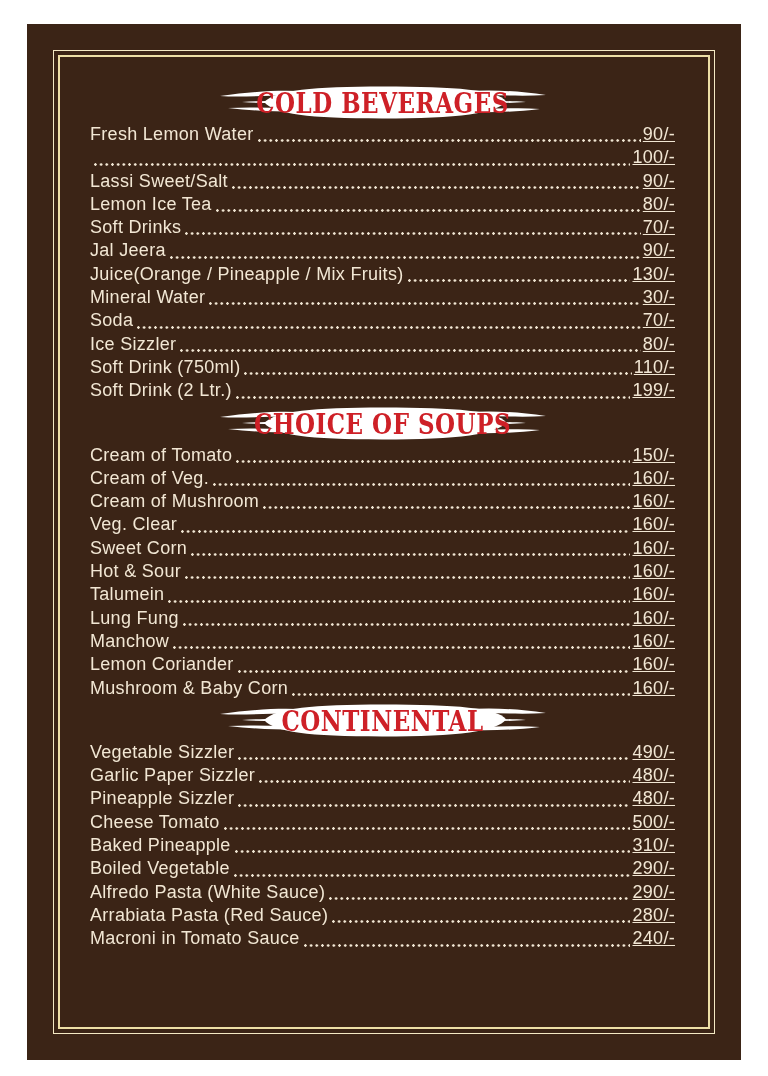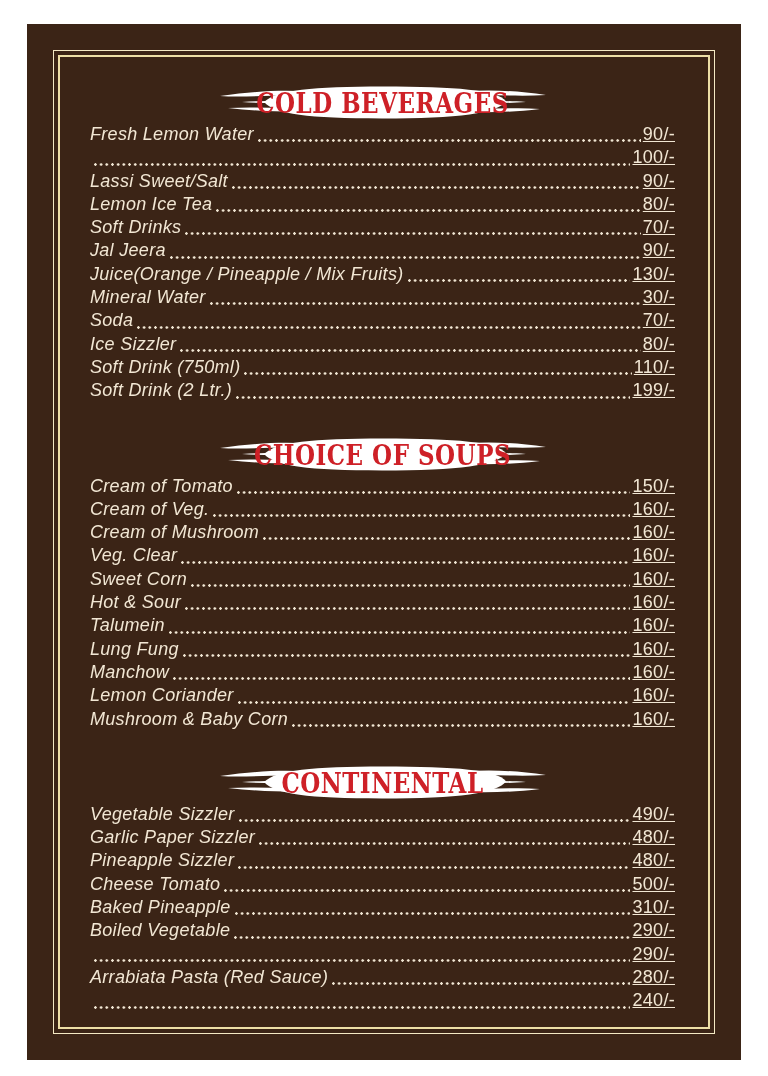--- a/index.html
+++ b/index.html
@@ -35,21 +35,20 @@
   }
   .content {
     position: absolute;
     left: 63px;
     right: 66px;
     top: 29px;
     bottom: 40px;
     padding-top: 30px;
   }
   .menu-section + .menu-section {
-    margin-top: 31px;
   }
   .section-header {
     position: relative;
     width: 330px;
     height: 38px;
     margin: 0 auto 0 auto;
   }
   .splash {
     position: absolute;
     inset: 0;
@@ -78,21 +77,21 @@
     padding: 0;
   }
   .item-row {
     display: flex;
     align-items: baseline;
     height: 23.3px;
     color: var(--item-text, #F2E7D4);
     font-size: 18px;
     letter-spacing: 0.3px;
   }
-  .item-name { white-space: nowrap; font-style: italic; }
+  .item-name { white-space: nowrap; }
   .item-price { white-space: nowrap; text-decoration: underline; }
   .dots {
     flex: 1;
     align-self: flex-end;
     height: 3px;
     margin: 0 2px 5px 4px;
     background-image: radial-gradient(circle at 1.4px 1.5px, var(--item-text, #F2E7D4) 1.05px, rgba(0,0,0,0) 1.5px);
     background-size: 5.7px 3px;
     background-repeat: repeat-x;
   }
@@ -291,29 +290,31 @@
               <span class="item-name">Baked Pineapple</span>
               <span class="dots"></span>
               <span class="item-price">310/-</span>
             </li>
             <li class="item-row">
               <span class="item-name">Boiled Vegetable</span>
               <span class="dots"></span>
               <span class="item-price">290/-</span>
             </li>
             <li class="item-row">
+              <span class="item-name">Alfredo Pasta (White Sauce)</span>
               <span class="dots"></span>
               <span class="item-price">290/-</span>
             </li>
             <li class="item-row">
               <span class="item-name">Arrabiata Pasta (Red Sauce)</span>
               <span class="dots"></span>
               <span class="item-price">280/-</span>
             </li>
             <li class="item-row">
+              <span class="item-name">Macroni in Tomato Sauce</span>
               <span class="dots"></span>
               <span class="item-price">240/-</span>
             </li>
           </ul>
       </section>
 
     </div>
   </div>
 </div>
 

